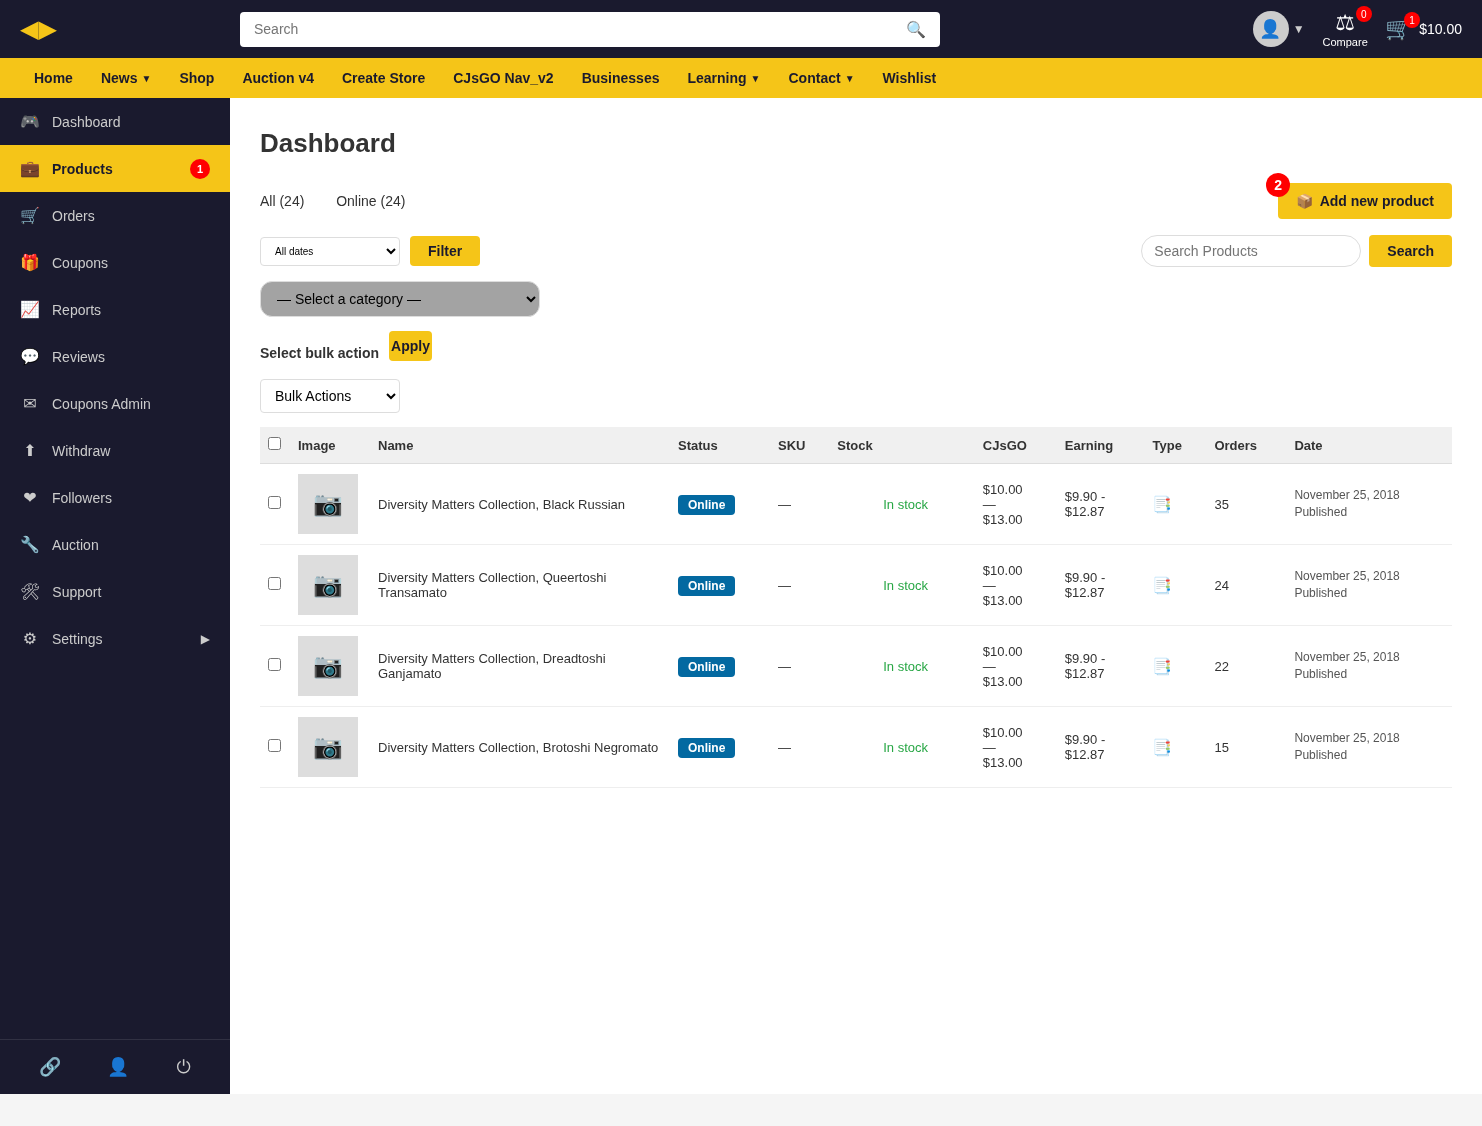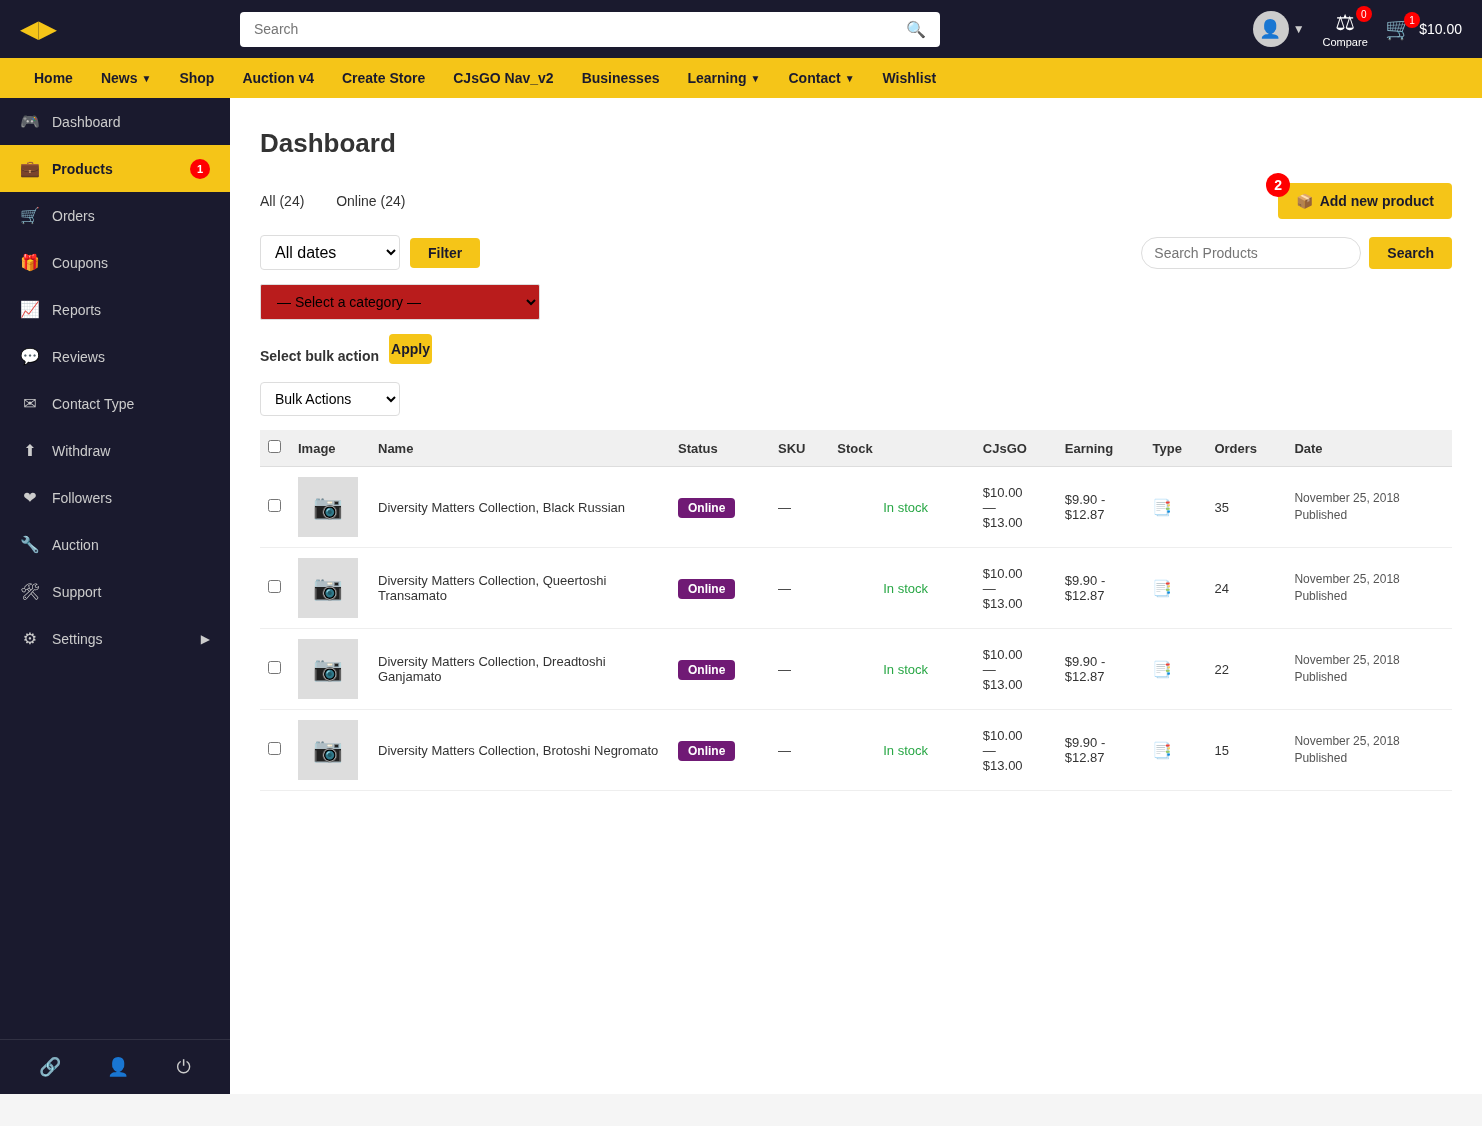--- a/index.html
+++ b/index.html
@@ -235,21 +235,21 @@
     .filter-row {
       display: flex;
       align-items: center;
       gap: 10px;
       margin-bottom: 14px;
     }
     .filter-select {
       padding: 7px 10px;
       border: 1px solid #ddd;
       border-radius: 4px;
-      font-size: 16px;
+      font-size: 10px;
       background: #fff;
       min-width: 140px;
     }
     .filter-btn {
       background: #f5c518;
       border: none;
       padding: 7px 18px;
       border-radius: 4px;
       font-size: 14px;
       font-weight: bold;
@@ -278,23 +278,23 @@
       font-weight: bold;
       cursor: pointer;
       color: #1a1a2e;
     }
     .category-row {
       margin-bottom: 14px;
     }
     .category-select {
       padding: 8px 12px;
       border: 1px solid #ddd;
-      border-radius: 2px;
-      font-size: 14px;
-      background: #b91c1c;
+      border-radius: 12px;
+      font-size: 14px;
+      background: #a3a3a3;
       min-width: 280px;
     }
     .bulk-row {
       display: flex;
       align-items: flex-end;
       gap: 10px;
       margin-bottom: 18px;
     }
     .bulk-label { font-size: 14px; font-weight: bold; }
     .apply-btn {
@@ -336,21 +336,21 @@
       vertical-align: middle;
     }
     .product-img-placeholder {
       width: 60px; height: 60px;
       background: #ddd;
       display: flex; align-items: center; justify-content: center;
       font-size: 24px;
       color: #999;
     }
     .status-badge {
-      background: #701a75;
+      background: #0369a1;
       color: #fff;
       padding: 3px 10px;
       border-radius: 4px;
       font-size: 12px;
       font-weight: bold;
     }
     .in-stock { color: #28a745; font-weight: normal; margin-left: 46px; }
     .book-icon { font-size: 16px; color: #555; }
     .price-range { color: #333; }
     .earning-range { color: #333; }
@@ -438,21 +438,21 @@
       <a class="sidebar-item">
         <span class="icon">📈</span>
         <span>Reports</span>
       </a>
       <a class="sidebar-item">
         <span class="icon">💬</span>
         <span>Reviews</span>
       </a>
       <a class="sidebar-item">
         <span class="icon">✉</span>
-        <span>Contact Type</span>
+        <span>Coupons Admin</span>
       </a>
       <a class="sidebar-item">
         <span class="icon">⬆</span>
         <span>Withdraw</span>
       </a>
       <a class="sidebar-item">
         <span class="icon">❤</span>
         <span>Followers</span>
       </a>
       <a class="sidebar-item">

